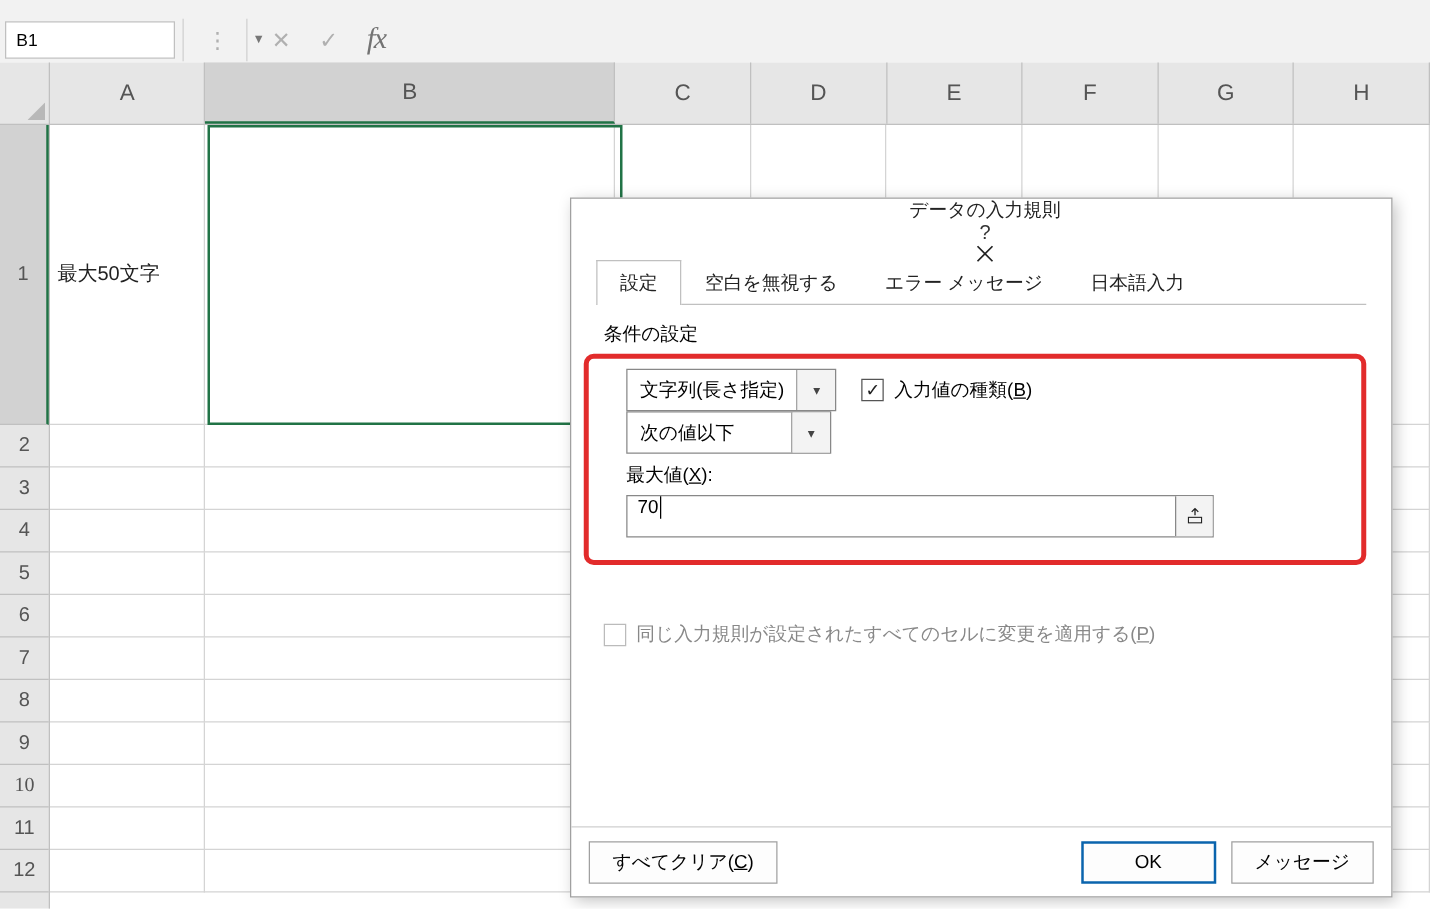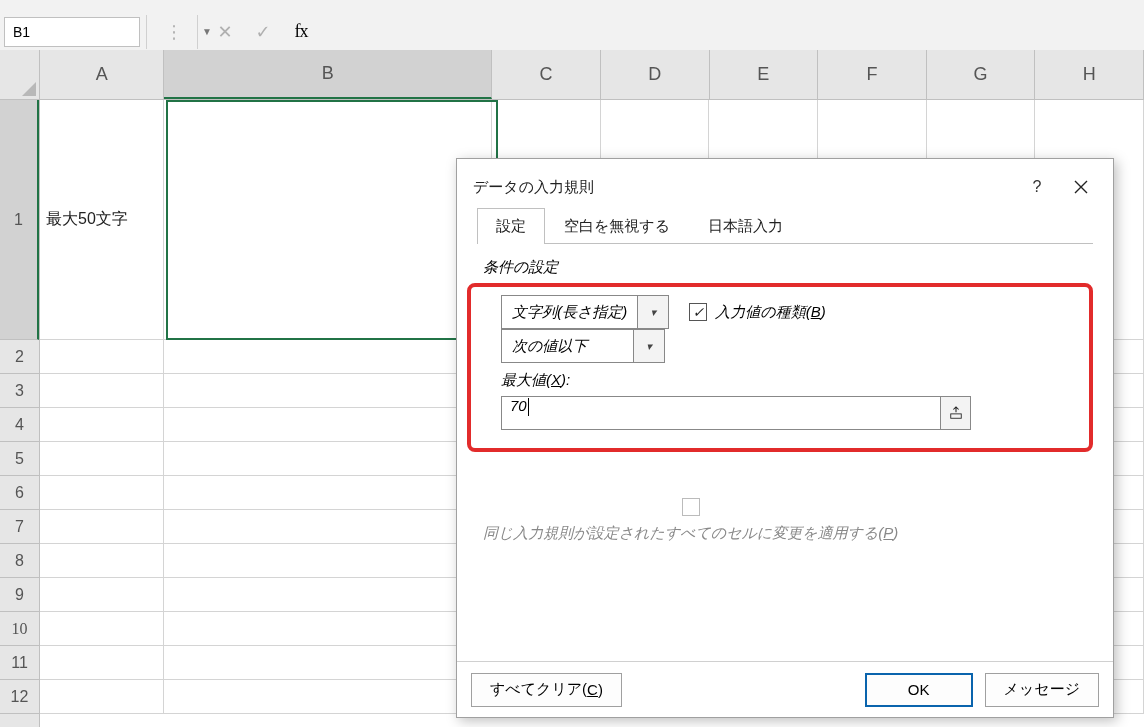--- a/index.html
+++ b/index.html
@@ -51,23 +51,24 @@
     width: 34px; height: 30px;
     display: flex; align-items: center; justify-content: center;
     color: #b0b0b0;
     font-size: 18px;
     margin-left: 4px;
   }
   .fb-sep {
     width: 1px; height: 34px; background: #d0d0d0; margin: 0 6px;
   }
   .fx {
+    font-style: italic;
     font-family: "Times New Roman", serif;
-    font-size: 18px;
-    color: #000000;
+    font-size: 24px;
+    color: #737373;
     letter-spacing: -1px;
   }
   .formula-input {
     flex: 1;
     height: 30px;
     border: none;
     background: transparent;
     padding: 0 8px;
     font-size: 14px;
     outline: none;
@@ -165,23 +166,24 @@
     left: 456px; top: 158px;
     width: 658px; height: 560px;
     background: #fff;
     border: 1px solid #a0a0a0;
     box-shadow: 3px 3px 12px rgba(0,0,0,0.25);
     display: flex; flex-direction: column;
   }
   .dlg-titlebar {
     height: 40px;
     display: flex; align-items: center;
-    padding: 16px 10px 0 16px;
+    padding: 0 10px 0 16px;
     font-size: 15px;
     color: #222;
+    flex-direction: column;
   }
   .dlg-titlebar .title { flex: 1; }
   .dlg-titlebar .tb-btn {
     width: 44px; height: 32px;
     display: flex; align-items: center; justify-content: center;
     font-size: 16px;
     color: #333;
   }
   .tb-btn.close svg { width:14px; height:14px; }
   .dlg-body {
@@ -204,21 +206,20 @@
   .tab.active {
     border-color: #c0c0c0;
     background: #fff;
     z-index: 2;
   }
   .tab:not(.active) {
     background: transparent;
   }
   .tab-content {
     padding: 14px 6px 6px 6px;
-    font-style: italic;
   }
   .group-label {
     font-size: 15px; margin-bottom: 6px;
   }
 
   .red-box {
     border: 4px solid #e22b2b;
     border-radius: 8px;
     padding: 8px 18px 18px 30px;
     margin-left: -16px;
@@ -501,20 +502,21 @@
     <div class="tb-btn close">
       <svg viewBox="0 0 14 14">
           <path d="M1 1 L13 13 M13 1 L1 13" stroke="#222" stroke-width="1.4"></path>
         </svg>
     </div>
   </div>
   <div class="dlg-body">
     <div class="tabs" id="tabs">
         <div class="tab active">設定</div>
         <div class="tab">空白を無視する</div>
+        <div class="tab">エラー メッセージ</div>
         <div class="tab">日本語入力</div>
       </div>
     <div class="tab-content">
       <div class="group-label">条件の設定</div>
 
       <div class="red-box">
 
         <div class="row-line">
           <div class="combo">
             <div class="combo-text">文字列(長さ指定)</div>
@@ -543,21 +545,21 @@
           <div class="refedit-btn">
             <svg viewBox="0 0 16 16">
                 <rect x="2" y="9" width="12" height="5" fill="none" stroke="#222" stroke-width="1"></rect>
                 <path d="M8 1 L8 7 M5 4 L8 1 L11 4" fill="none" stroke="#222" stroke-width="1.2"></path>
               </svg>
           </div>
         </div>
       </div>
 
       <div style="height:46px"></div>
-      <label class="checkbox" style="color:#888;flex-direction:column;">
+      <label class="checkbox" style="color:#888;">
         <span class="chk" id="chk-apply" style="border-color:#bbb;"></span>
         <span>
           <span>同じ入力規則が設定されたすべてのセルに変更を適用する(</span><span class="u">P</span><span>)</span>
         </span>
       </label>
     </div>
   </div>
   <div class="dlg-footer">
     <button class="btn">
       <span>すべてクリア(</span>

